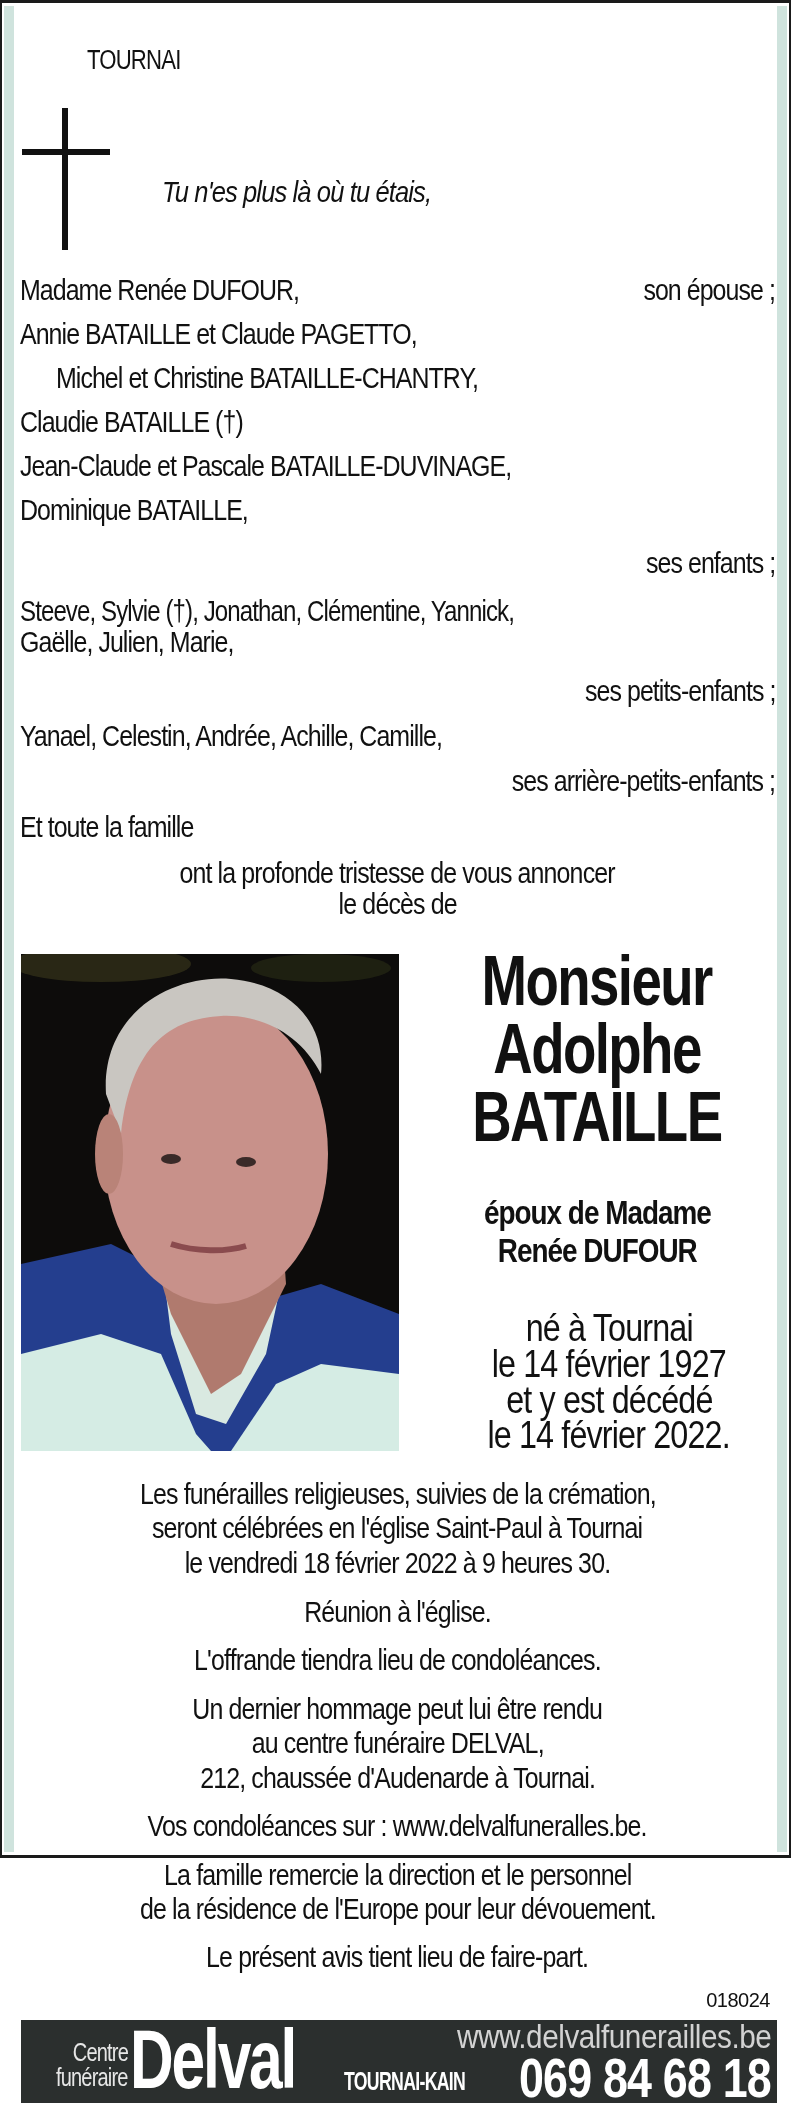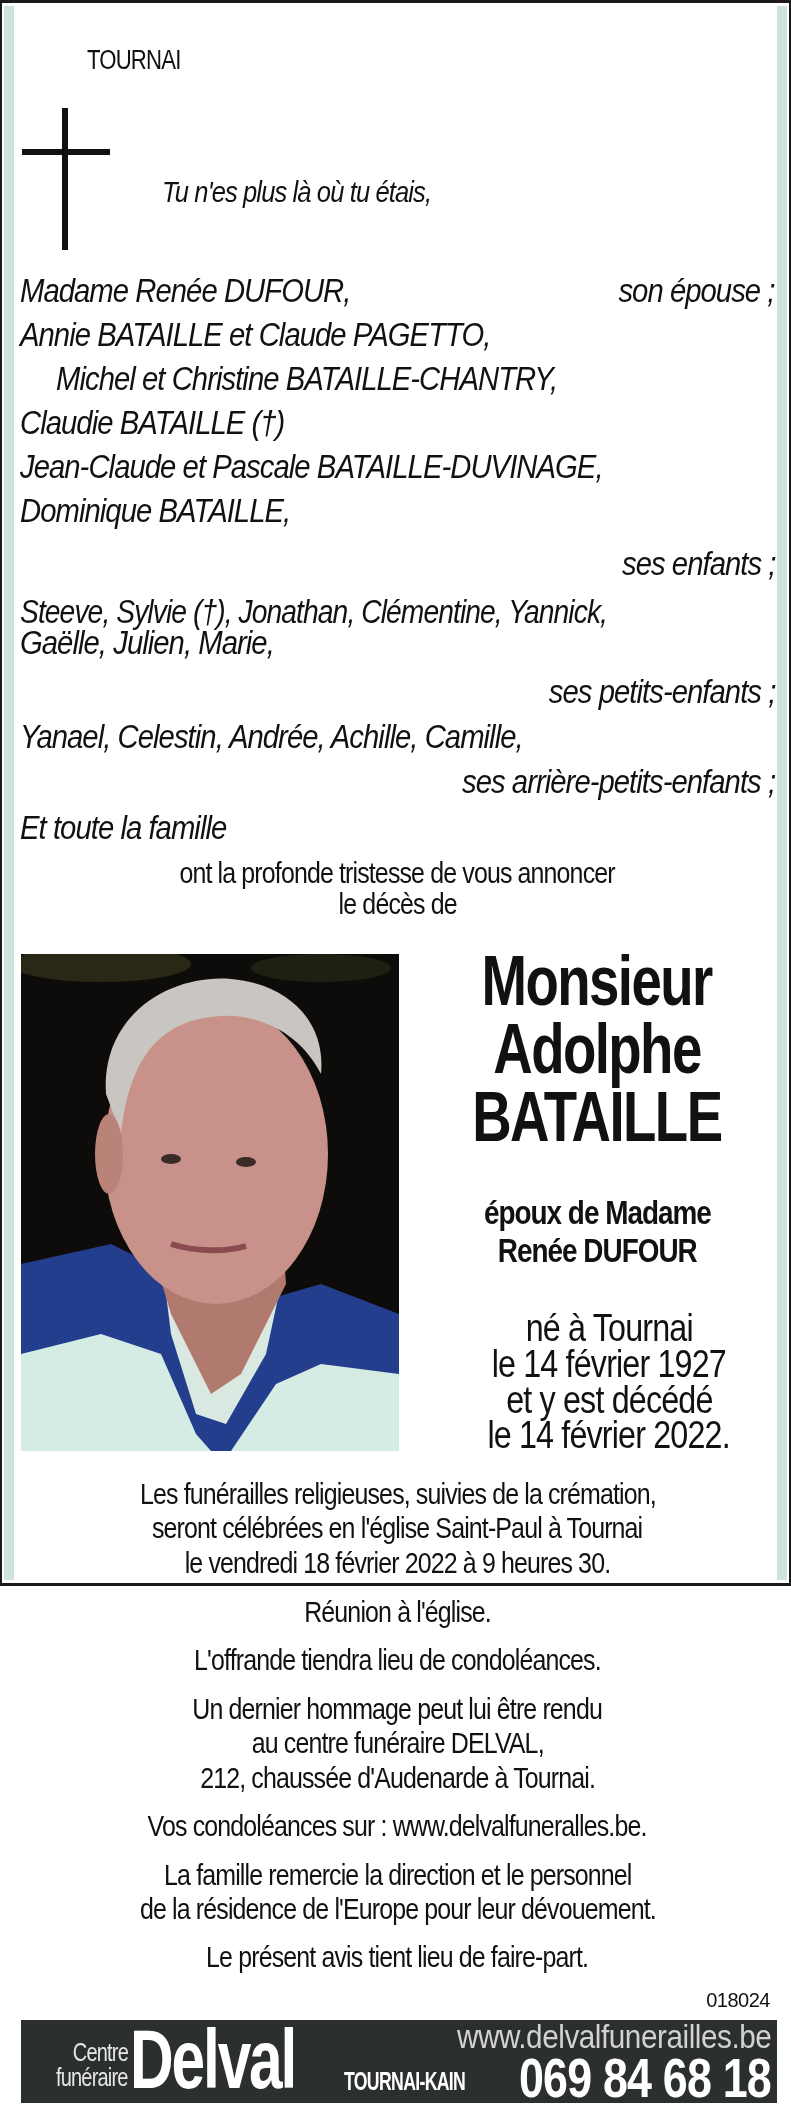--- a/index.html
+++ b/index.html
@@ -1,24 +1,24 @@
 <!DOCTYPE html>
 <html><head>
 <meta charset="utf-8">
 <style>
   html, body { margin:0; padding:0; background:#ffffff; }
   body { width:791px; height:2126px; position:relative; overflow:hidden;
          font-family:"Liberation Sans", "DejaVu Sans", sans-serif; color:#111; }
-  .frame { position:absolute; left:0; top:0; width:791px; height:1586px;
+  .frame { position:absolute; left:0; top:0; width:791px; height:1858px;
            box-sizing:border-box; border:2px solid #1a1a1a; border-top-width:3px; border-bottom-width:3px; background:#ffffff; }
   .strip { position:absolute; top:3px; bottom:3px; width:10px; background:#cfe3dd; }
   .strip.left { left:2px; }
   .strip.right { right:2px; }
 
-  .line { position:absolute; white-space:nowrap; font-size:34px; line-height:34px; letter-spacing:-1.1px;font-style:italic; }
+  .line { position:absolute; white-space:nowrap; font-size:29px; line-height:34px; letter-spacing:-1.1px; }
   .cond { display:inline-block; transform-origin:left center; transform:scaleX(0.86); }
   .right { text-align:right; }
   .right .cond { transform-origin:right center; }
 
   .title-city { position:absolute; left:85px; top:42px; font-size:27px; letter-spacing:-1px; }
   .title-city .cond { transform:scaleX(0.82); transform-origin:left center; }
 
   .cross-v { position:absolute; left:60px; top:105px; width:6px; height:142px; background:#111; }
   .cross-h { position:absolute; left:20px; top:146px; width:88px; height:6px; background:#111; }
 

